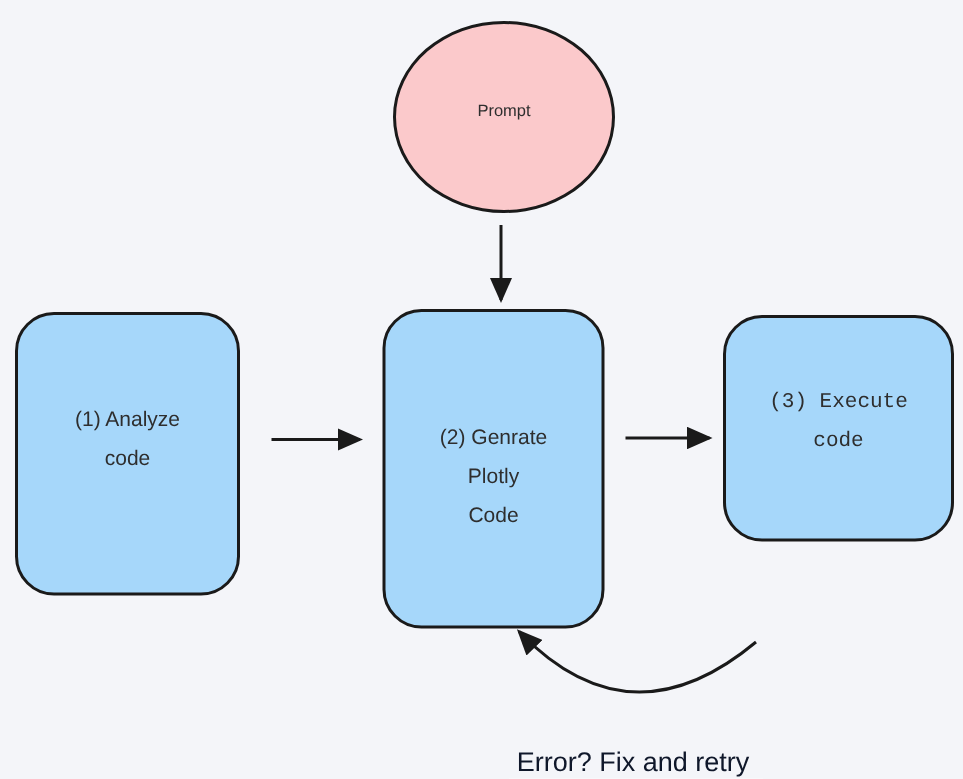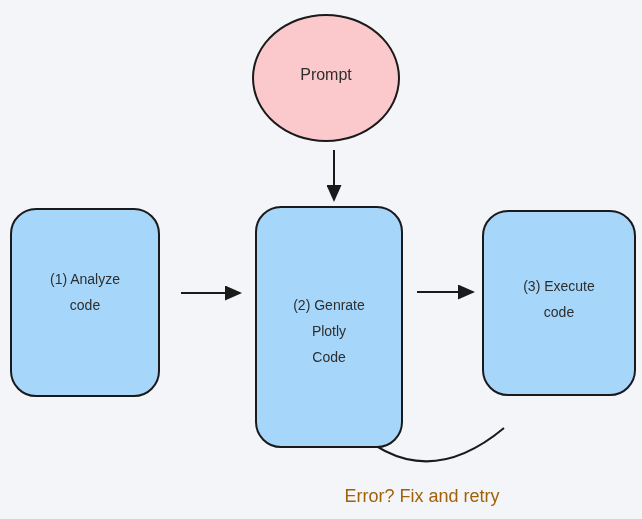--- a/index.html
+++ b/index.html
@@ -16,33 +16,33 @@
     display:flex;flex-direction:column;
     align-items:center;justify-content:center;
     text-align:center;
     border:2.5px solid #1a1a1a;
     box-sizing:border-box;
     color:#2e2e2e;
     font-size:14px;line-height:26px;
   }
   .node .line{display:block;}
   .ellipse{
-    left:252px;top:14px;width:148px;height:128px;
+    left:262px;top:14px;width:148px;height:128px;
     border-radius:50%;
-    font-size:16px;line-height:25px;
+    font-size:11px;line-height:25px;
     padding-bottom:8px;
   }
   .box{border-radius:26px;}
   #node-analyze{left:10px;top:208px;width:150px;height:189px;padding-bottom:22px;}
-  #node-generate{left:255px;top:206px;width:148px;height:242px;padding-top:8px;}
-  #node-execute{left:482px;top:210px;width:154px;height:186px;padding-bottom:9px;}
+  #node-generate{left:255px;top:206px;width:148px;height:213px;padding-top:8px;}
+  #node-execute{left:482px;top:210px;width:154px;height:151px;padding-bottom:9px;font-family:Liberation Mono, monospace;}
   .edge-label{
-    position:absolute;left:422px;top:486px;
+    position:absolute;left:422px;top:498px;
     transform:translateX(-50%);
-    font-size:18px;color:#a16207;white-space:nowrap;
+    font-size:18px;color:#0f172a;white-space:nowrap;
   }
 </style>
 </head>
 <body>
 
 <div class="canvas" style="background-color: rgb(244, 245, 249);">
 
   <svg class="edges" width="642" height="519" viewBox="0 0 642 519" aria-hidden="true">
     <defs>
       <marker id="ah" markerUnits="userSpaceOnUse" markerWidth="17" markerHeight="15" refX="15" refY="7.5" orient="auto">

